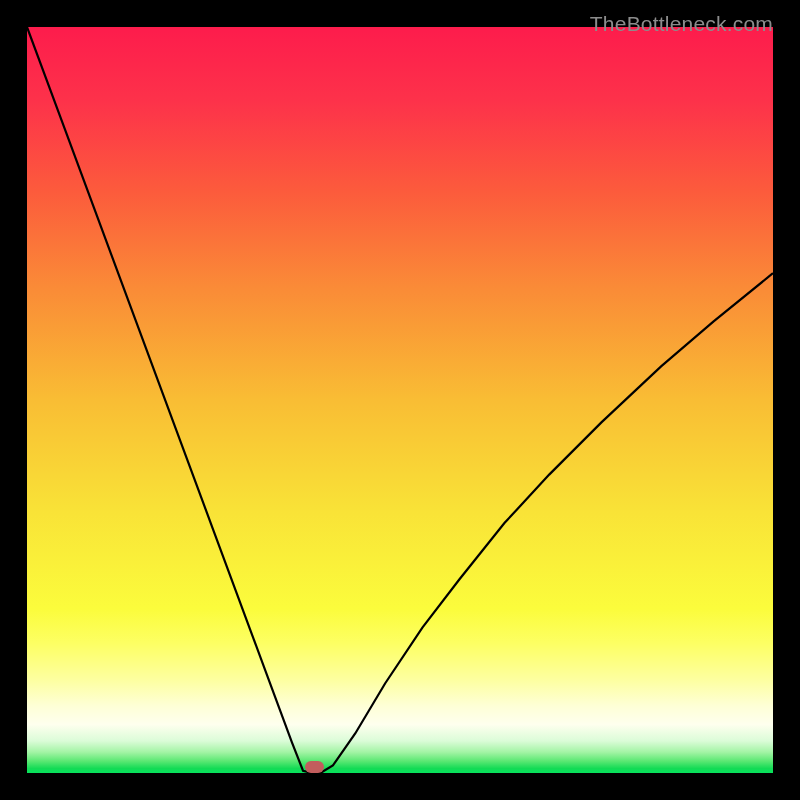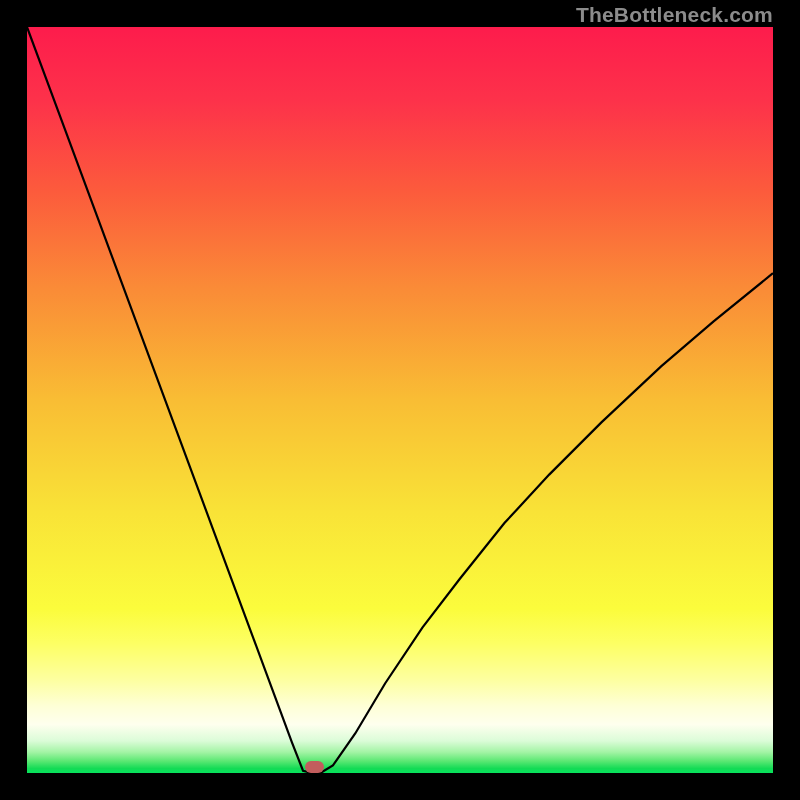--- a/index.html
+++ b/index.html
@@ -20,26 +20,26 @@
   }
   .gradient-bg {
     position: absolute;
     left: 0;
     top: 0;
     width: 100%;
     height: 100%;
   }
   .watermark {
     position: absolute;
-    top: 3px;
+    top: 12px;
     right: 27px;
     color: #8c8c8c;
     font-family: Arial, Helvetica, sans-serif;
     font-size: 21px;
-    font-weight: 700;
+    font-weight: 400;
     letter-spacing: 0.2px;
   }
   svg.curve {
     position: absolute;
     left: 0;
     top: 0;
     width: 746px;
     height: 746px;
   }
   .marker {

